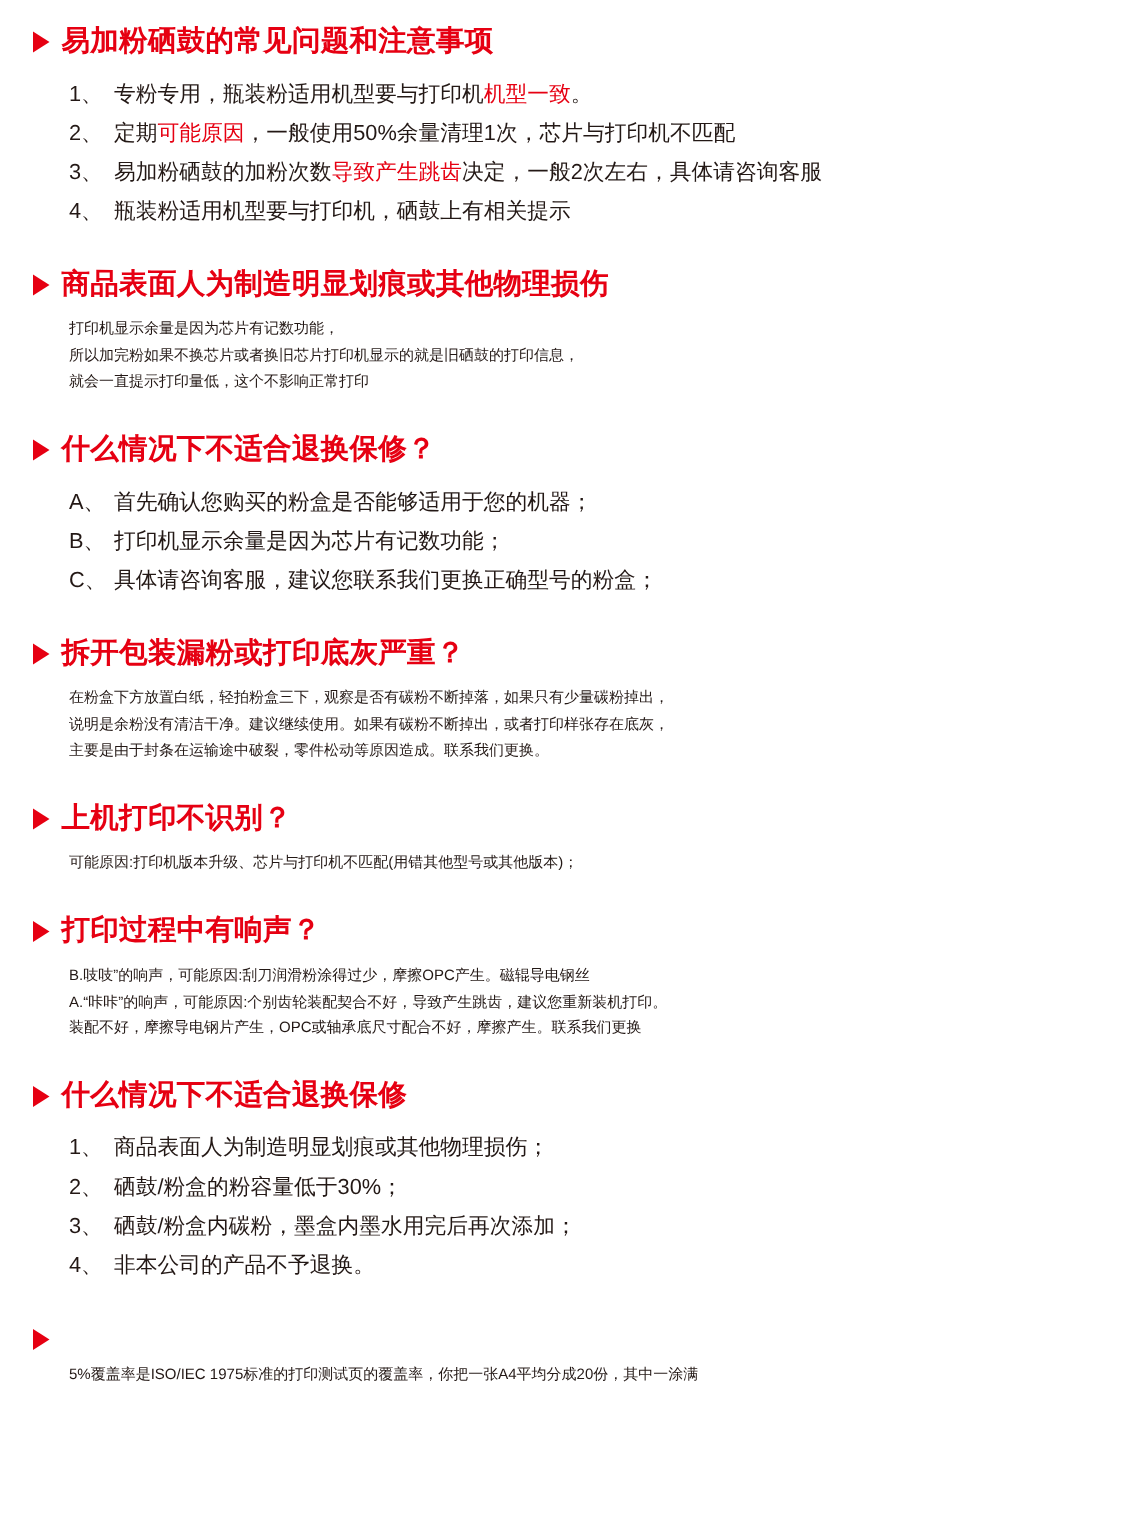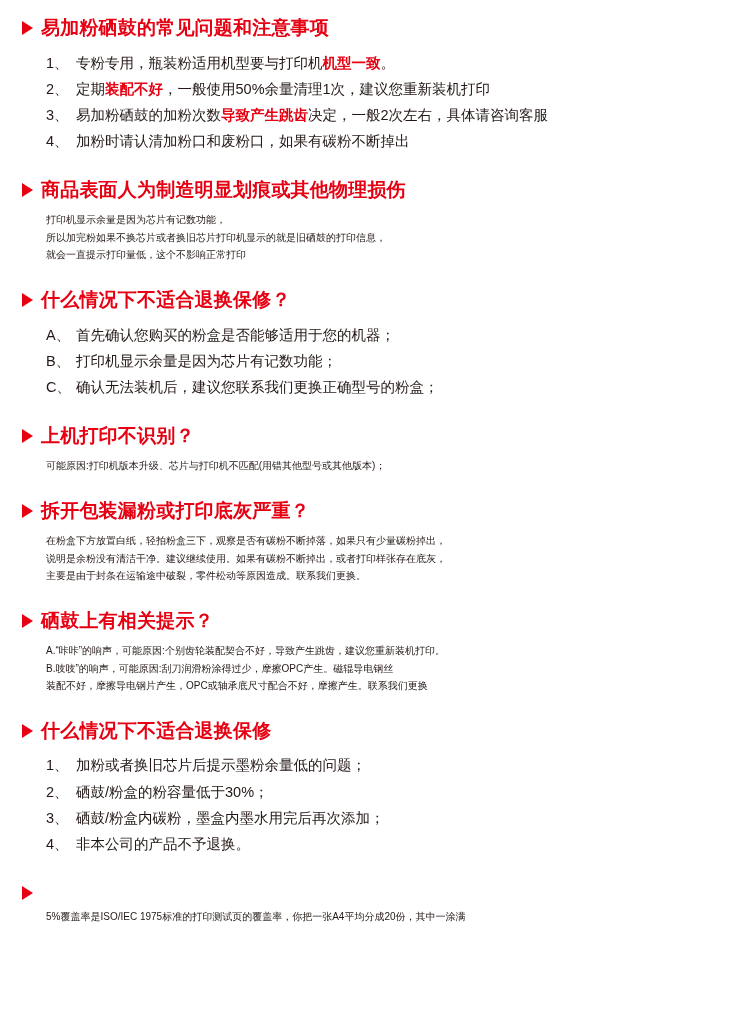--- a/index.html
+++ b/index.html
@@ -66,50 +66,49 @@
     color: #231815;
   }
   .num-list .txt {
     flex: 1 1 auto;
   }
   .para {
     margin: 0;
   }
   .red {
     color: #e60012;
-    font-weight: bold;
   }
   .section-gap { height: 16px; }
 </style>
 </head>
 <body>
 
 <div class="page">
   <div id="sections-root">
       <div class="section">
         <div class="sec-head">
           <span class="bullet-tri"></span>
           <div class="sec-title">易加粉硒鼓的常见问题和注意事项</div>
         </div>
         <ul class="num-list">
           <li>
             <span class="idx">1、</span>
             <span class="txt"><span>专粉专用，瓶装粉适用机型要与打印机</span><span class="red">机型一致</span><span>。</span></span>
           </li>
           <li>
             <span class="idx">2、</span>
-            <span class="txt"><span>定期</span><span class="red">装配不好</span><span>，一般使用50%余量清理1次，建议您重新装机打印</span></span>
+            <span class="txt"><span>定期</span><span class="red">可能原因</span><span>，一般使用50%余量清理1次，芯片与打印机不匹配</span></span>
           </li>
           <li>
             <span class="idx">3、</span>
             <span class="txt"><span>易加粉硒鼓的加粉次数</span><span class="red">导致产生跳齿</span><span>决定，一般2次左右，具体请咨询客服</span></span>
           </li>
           <li>
             <span class="idx">4、</span>
-            <span class="txt"><span>加粉时请认清加粉口和废粉口，如果有碳粉不断掉出</span></span>
+            <span class="txt"><span>瓶装粉适用机型要与打印机，硒鼓上有相关提示</span></span>
           </li>
         </ul>
         <div class="section-gap"></div>
       </div>
       <div class="section">
         <div class="sec-head">
           <span class="bullet-tri"></span>
           <div class="sec-title">商品表面人为制造明显划痕或其他物理损伤</div>
         </div>
         <div class="body-block">
@@ -128,68 +127,68 @@
           <li>
             <span class="idx">A、</span>
             <span class="txt"><span>首先确认您购买的粉盒是否能够适用于您的机器；</span></span>
           </li>
           <li>
             <span class="idx">B、</span>
             <span class="txt"><span>打印机显示余量是因为芯片有记数功能；</span></span>
           </li>
           <li>
             <span class="idx">C、</span>
-            <span class="txt"><span>确认无法装机后，建议您联系我们更换正确型号的粉盒；</span></span>
+            <span class="txt"><span>具体请咨询客服，建议您联系我们更换正确型号的粉盒；</span></span>
           </li>
         </ul>
-        <div class="section-gap"></div>
-      </div>
-      <div class="section">
-        <div class="sec-head">
-          <span class="bullet-tri"></span>
-          <div class="sec-title">上机打印不识别？</div>
-        </div>
-        <div class="body-block">
-          <div class="para"><span>可能原因:打印机版本升级、芯片与打印机不匹配(用错其他型号或其他版本)；</span></div>
-        </div>
         <div class="section-gap"></div>
       </div>
       <div class="section">
         <div class="sec-head">
           <span class="bullet-tri"></span>
           <div class="sec-title">拆开包装漏粉或打印底灰严重？</div>
         </div>
         <div class="body-block">
           <div class="para"><span>在粉盒下方放置白纸，轻拍粉盒三下，观察是否有碳粉不断掉落，如果只有少量碳粉掉出，</span></div>
           <div class="para"><span>说明是余粉没有清洁干净。建议继续使用。如果有碳粉不断掉出，或者打印样张存在底灰，</span></div>
           <div class="para"><span>主要是由于封条在运输途中破裂，零件松动等原因造成。联系我们更换。</span></div>
         </div>
         <div class="section-gap"></div>
       </div>
       <div class="section">
         <div class="sec-head">
           <span class="bullet-tri"></span>
-          <div class="sec-title">硒鼓上有相关提示？</div>
-        </div>
-        <div class="body-block">
+          <div class="sec-title">上机打印不识别？</div>
+        </div>
+        <div class="body-block">
+          <div class="para"><span>可能原因:打印机版本升级、芯片与打印机不匹配(用错其他型号或其他版本)；</span></div>
+        </div>
+        <div class="section-gap"></div>
+      </div>
+      <div class="section">
+        <div class="sec-head">
+          <span class="bullet-tri"></span>
+          <div class="sec-title">打印过程中有响声？</div>
+        </div>
+        <div class="body-block">
+          <div class="para"><span>B.吱吱”的响声，可能原因:刮刀润滑粉涂得过少，摩擦OPC产生。磁辊导电钢丝</span></div>
           <div class="para"><span>A.“咔咔”的响声，可能原因:个别齿轮装配契合不好，导致产生跳齿，建议您重新装机打印。</span></div>
-          <div class="para"><span>B.吱吱”的响声，可能原因:刮刀润滑粉涂得过少，摩擦OPC产生。磁辊导电钢丝</span></div>
           <div class="para"><span>装配不好，摩擦导电钢片产生，OPC或轴承底尺寸配合不好，摩擦产生。联系我们更换</span></div>
         </div>
         <div class="section-gap"></div>
       </div>
       <div class="section">
         <div class="sec-head">
           <span class="bullet-tri"></span>
           <div class="sec-title">什么情况下不适合退换保修</div>
         </div>
         <ul class="num-list">
           <li>
             <span class="idx">1、</span>
-            <span class="txt"><span>加粉或者换旧芯片后提示墨粉余量低的问题；</span></span>
+            <span class="txt"><span>商品表面人为制造明显划痕或其他物理损伤；</span></span>
           </li>
           <li>
             <span class="idx">2、</span>
             <span class="txt"><span>硒鼓/粉盒的粉容量低于30%；</span></span>
           </li>
           <li>
             <span class="idx">3、</span>
             <span class="txt"><span>硒鼓/粉盒内碳粉，墨盒内墨水用完后再次添加；</span></span>
           </li>
           <li>

